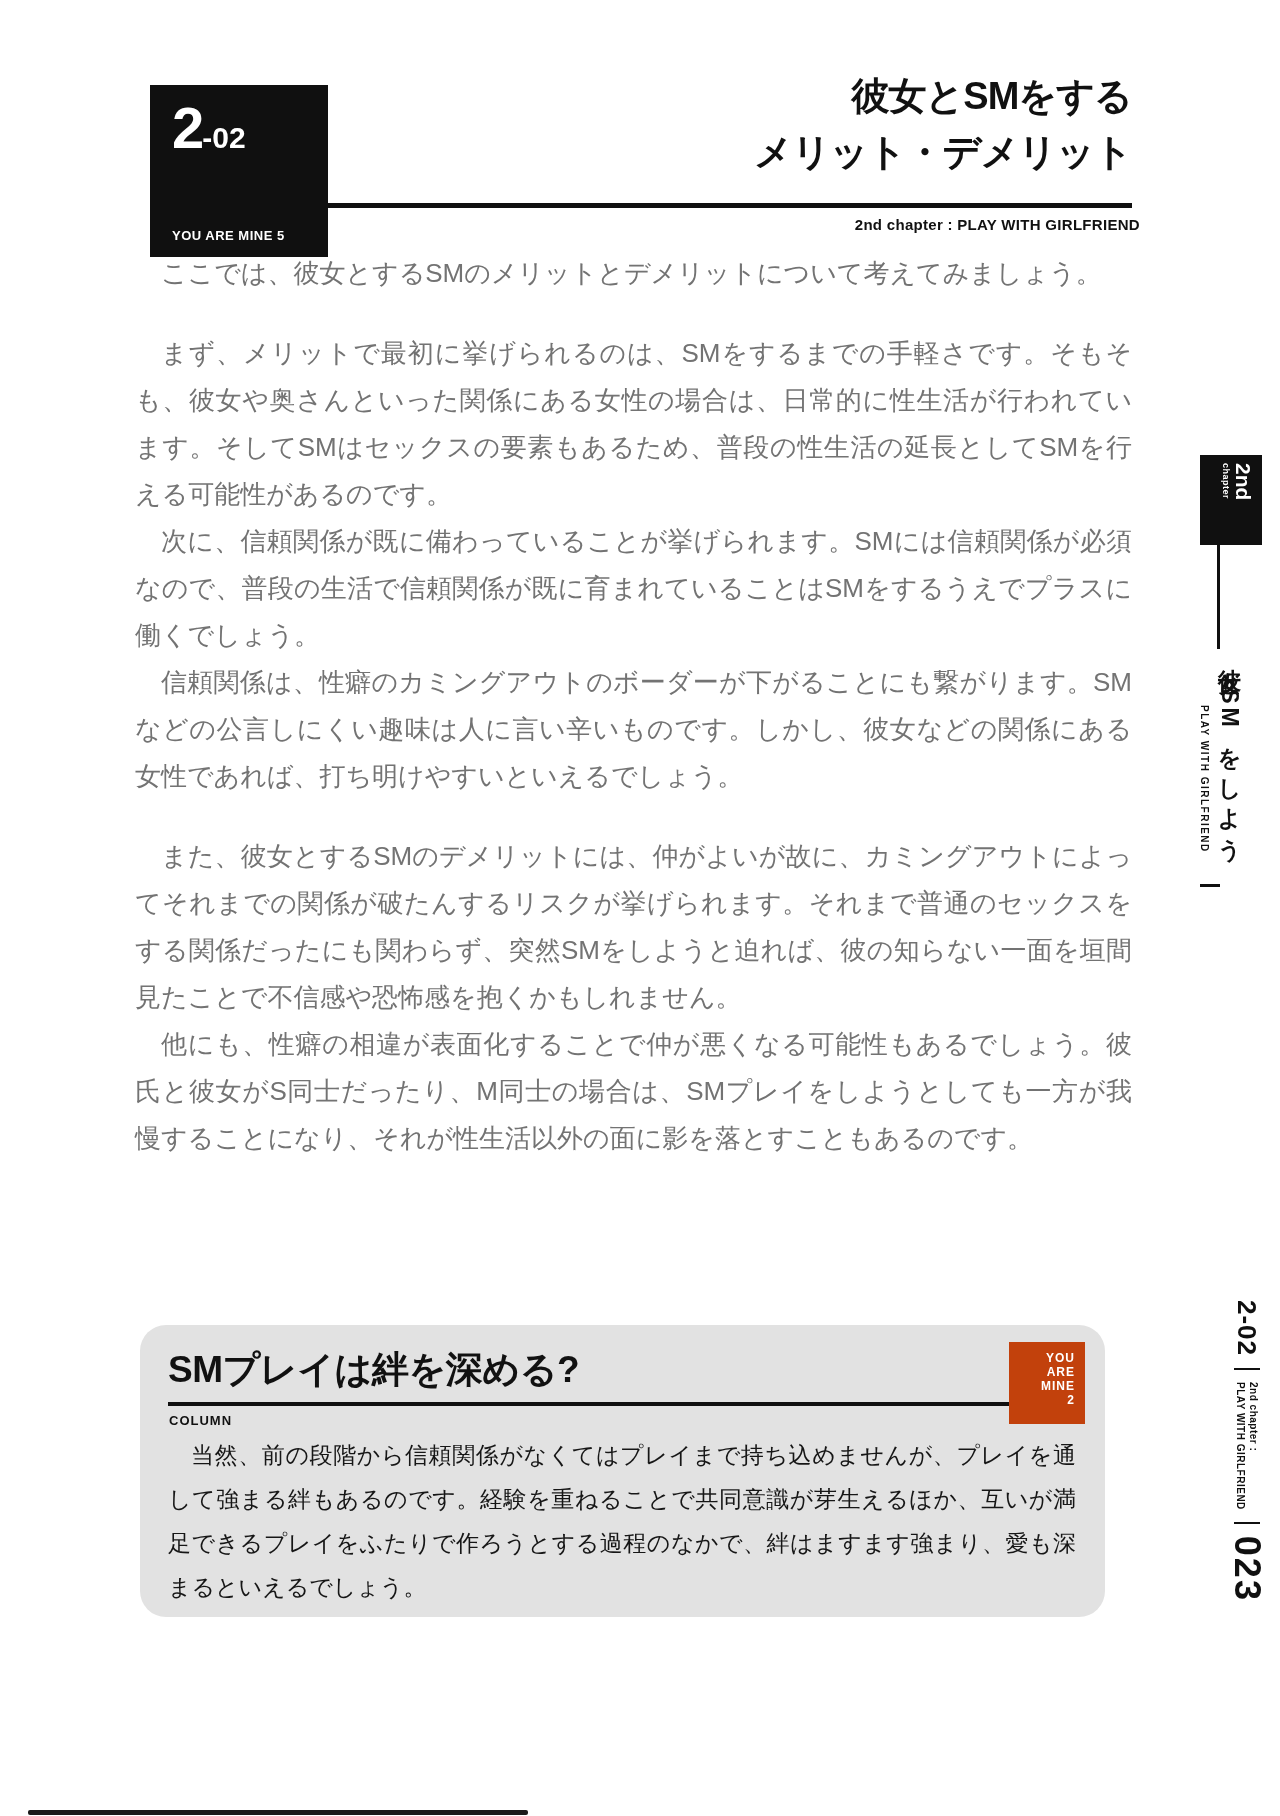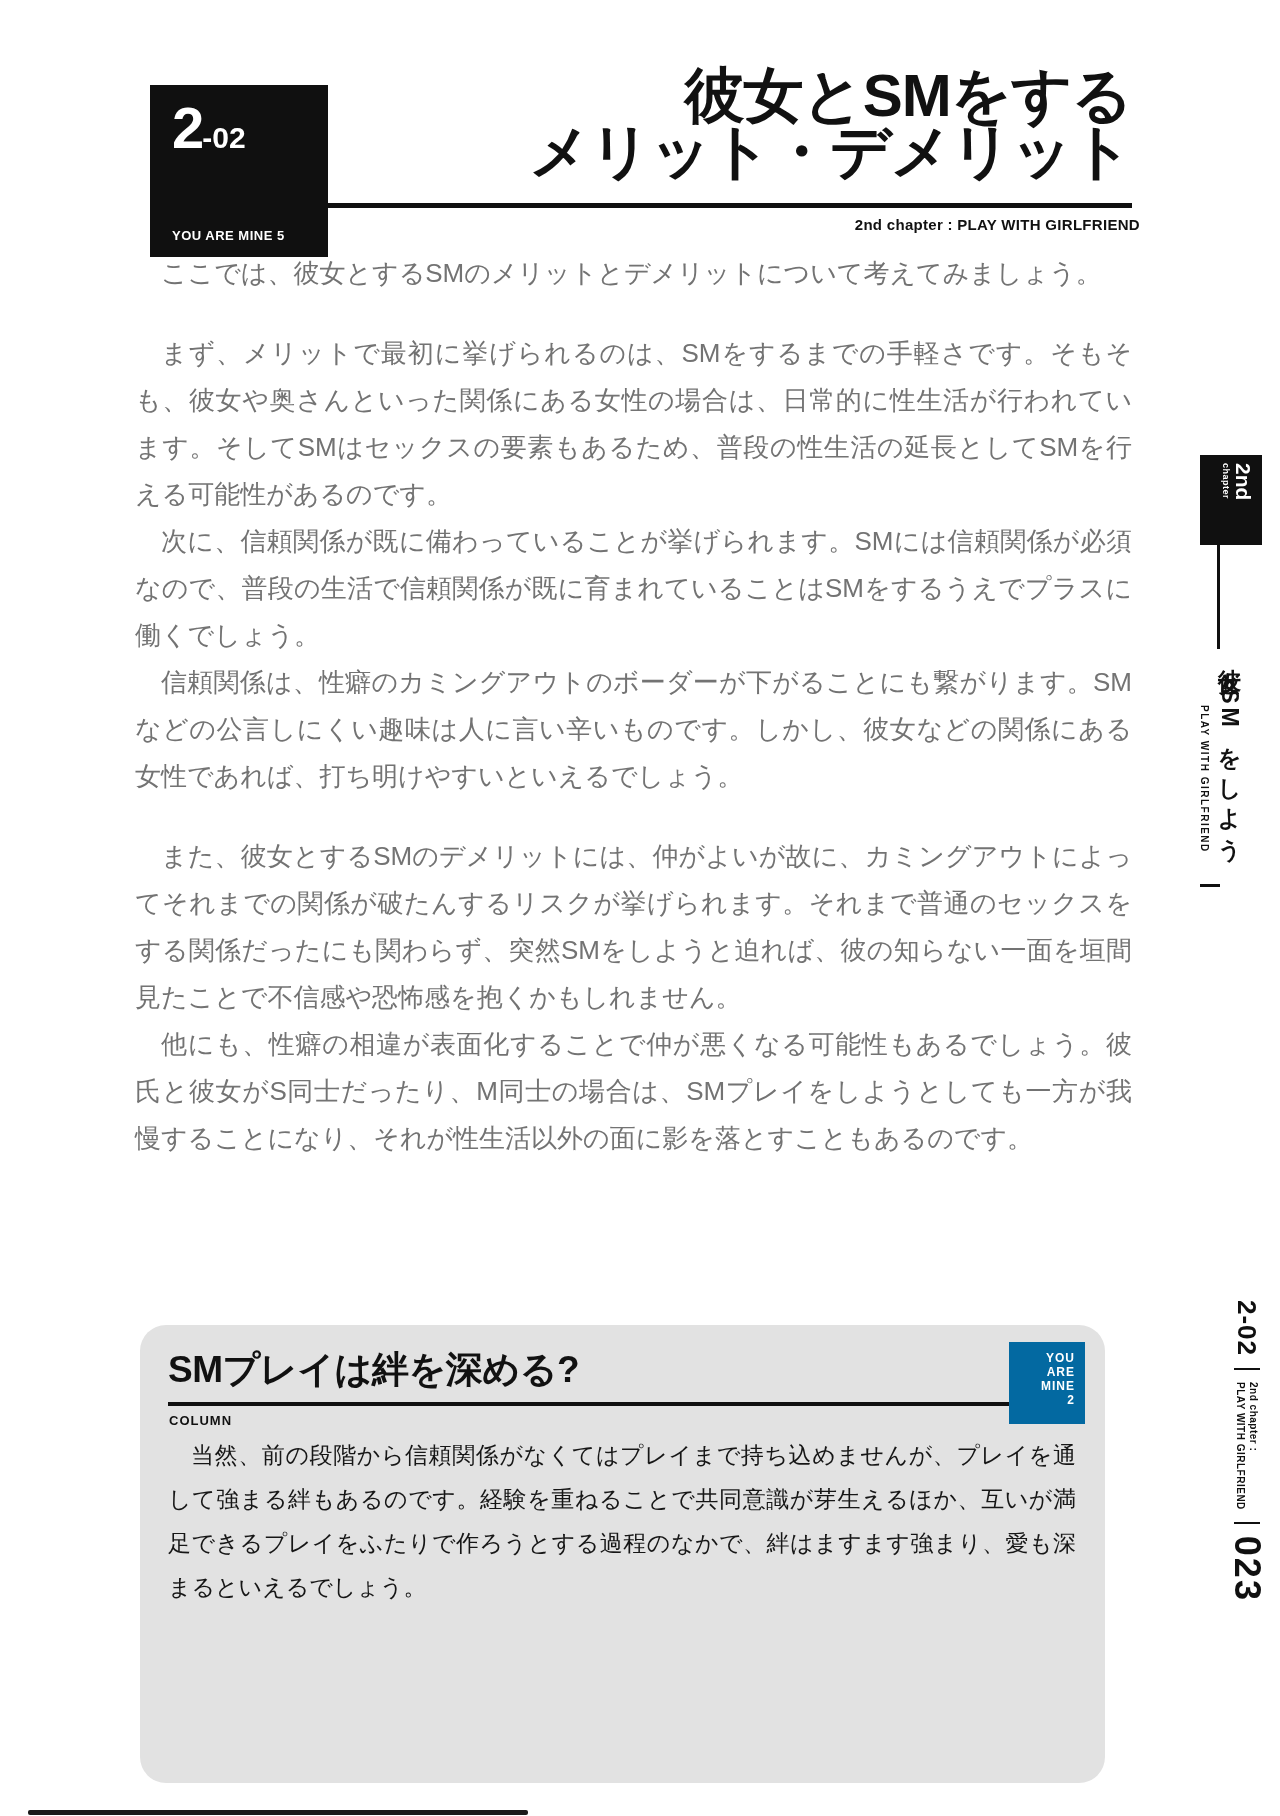--- a/index.html
+++ b/index.html
@@ -14,45 +14,45 @@
     background:#101010;color:#fff;
   }
   .chapter-num{position:absolute;left:22px;top:14px;font-weight:bold;line-height:1;}
   .chapter-num .big{font-size:58px;letter-spacing:-2px;}
   .chapter-num .small{font-size:30px;}
   .series-label{
     position:absolute;left:22px;bottom:14px;font-size:13px;font-weight:bold;letter-spacing:.5px;
   }
   .title-block{
     position:absolute;right:148px;top:68px;text-align:right;line-height:56px;
-    font-size:60px;font-weight:900;letter-spacing:-1px;white-space:nowrap;
+    font-size:38px;font-weight:900;letter-spacing:-1px;white-space:nowrap;
   }
   .title-rule{position:absolute;left:328px;top:203px;height:5px;background:#101010;right:148px;}
   .subtitle{
     position:absolute;right:140px;top:216px;font-size:15px;font-weight:bold;letter-spacing:.3px;
   }
   
   .body-text{
     position:absolute;left:135px;top:250px;width:997px;
     font-size:26px;line-height:47px;text-align:justify;color:#737373;
   }
   .body-text p{margin:0;text-indent:1em;}
   .body-text p.gap{margin-top:33px;}
   
   .column-box{
-    position:absolute;left:140px;top:1325px;width:965px;height:458px;
+    position:absolute;left:140px;top:1325px;width:965px;height:292px;
     background:#e2e2e2;border-radius:26px;
   }
   .column-title{
     position:absolute;left:28px;top:20px;font-size:37px;font-weight:900;letter-spacing:-.5px;
   }
   .column-rule{position:absolute;left:28px;top:77px;width:880px;height:4px;background:#101010;}
   .column-label{position:absolute;left:29px;top:88px;font-size:13px;font-weight:bold;letter-spacing:1px;}
   .column-badge{
-    position:absolute;right:20px;top:17px;width:76px;height:82px;background:#0369a1;color:#fff;
+    position:absolute;right:20px;top:17px;width:76px;height:82px;background:#c2410c;color:#fff;
     box-sizing:border-box;padding:9px 10px;text-align:right;
     font-size:12px;font-weight:bold;line-height:14px;letter-spacing:1px;
   }
   .column-text{
     position:absolute;left:28px;top:108px;width:908px;
     font-size:23px;line-height:44px;text-align:justify;color:#161616;
   }
   .column-text p{margin:0;text-indent:1em;}
   .column-text p + p{margin-top:22px;margin-left:24px;}
   

